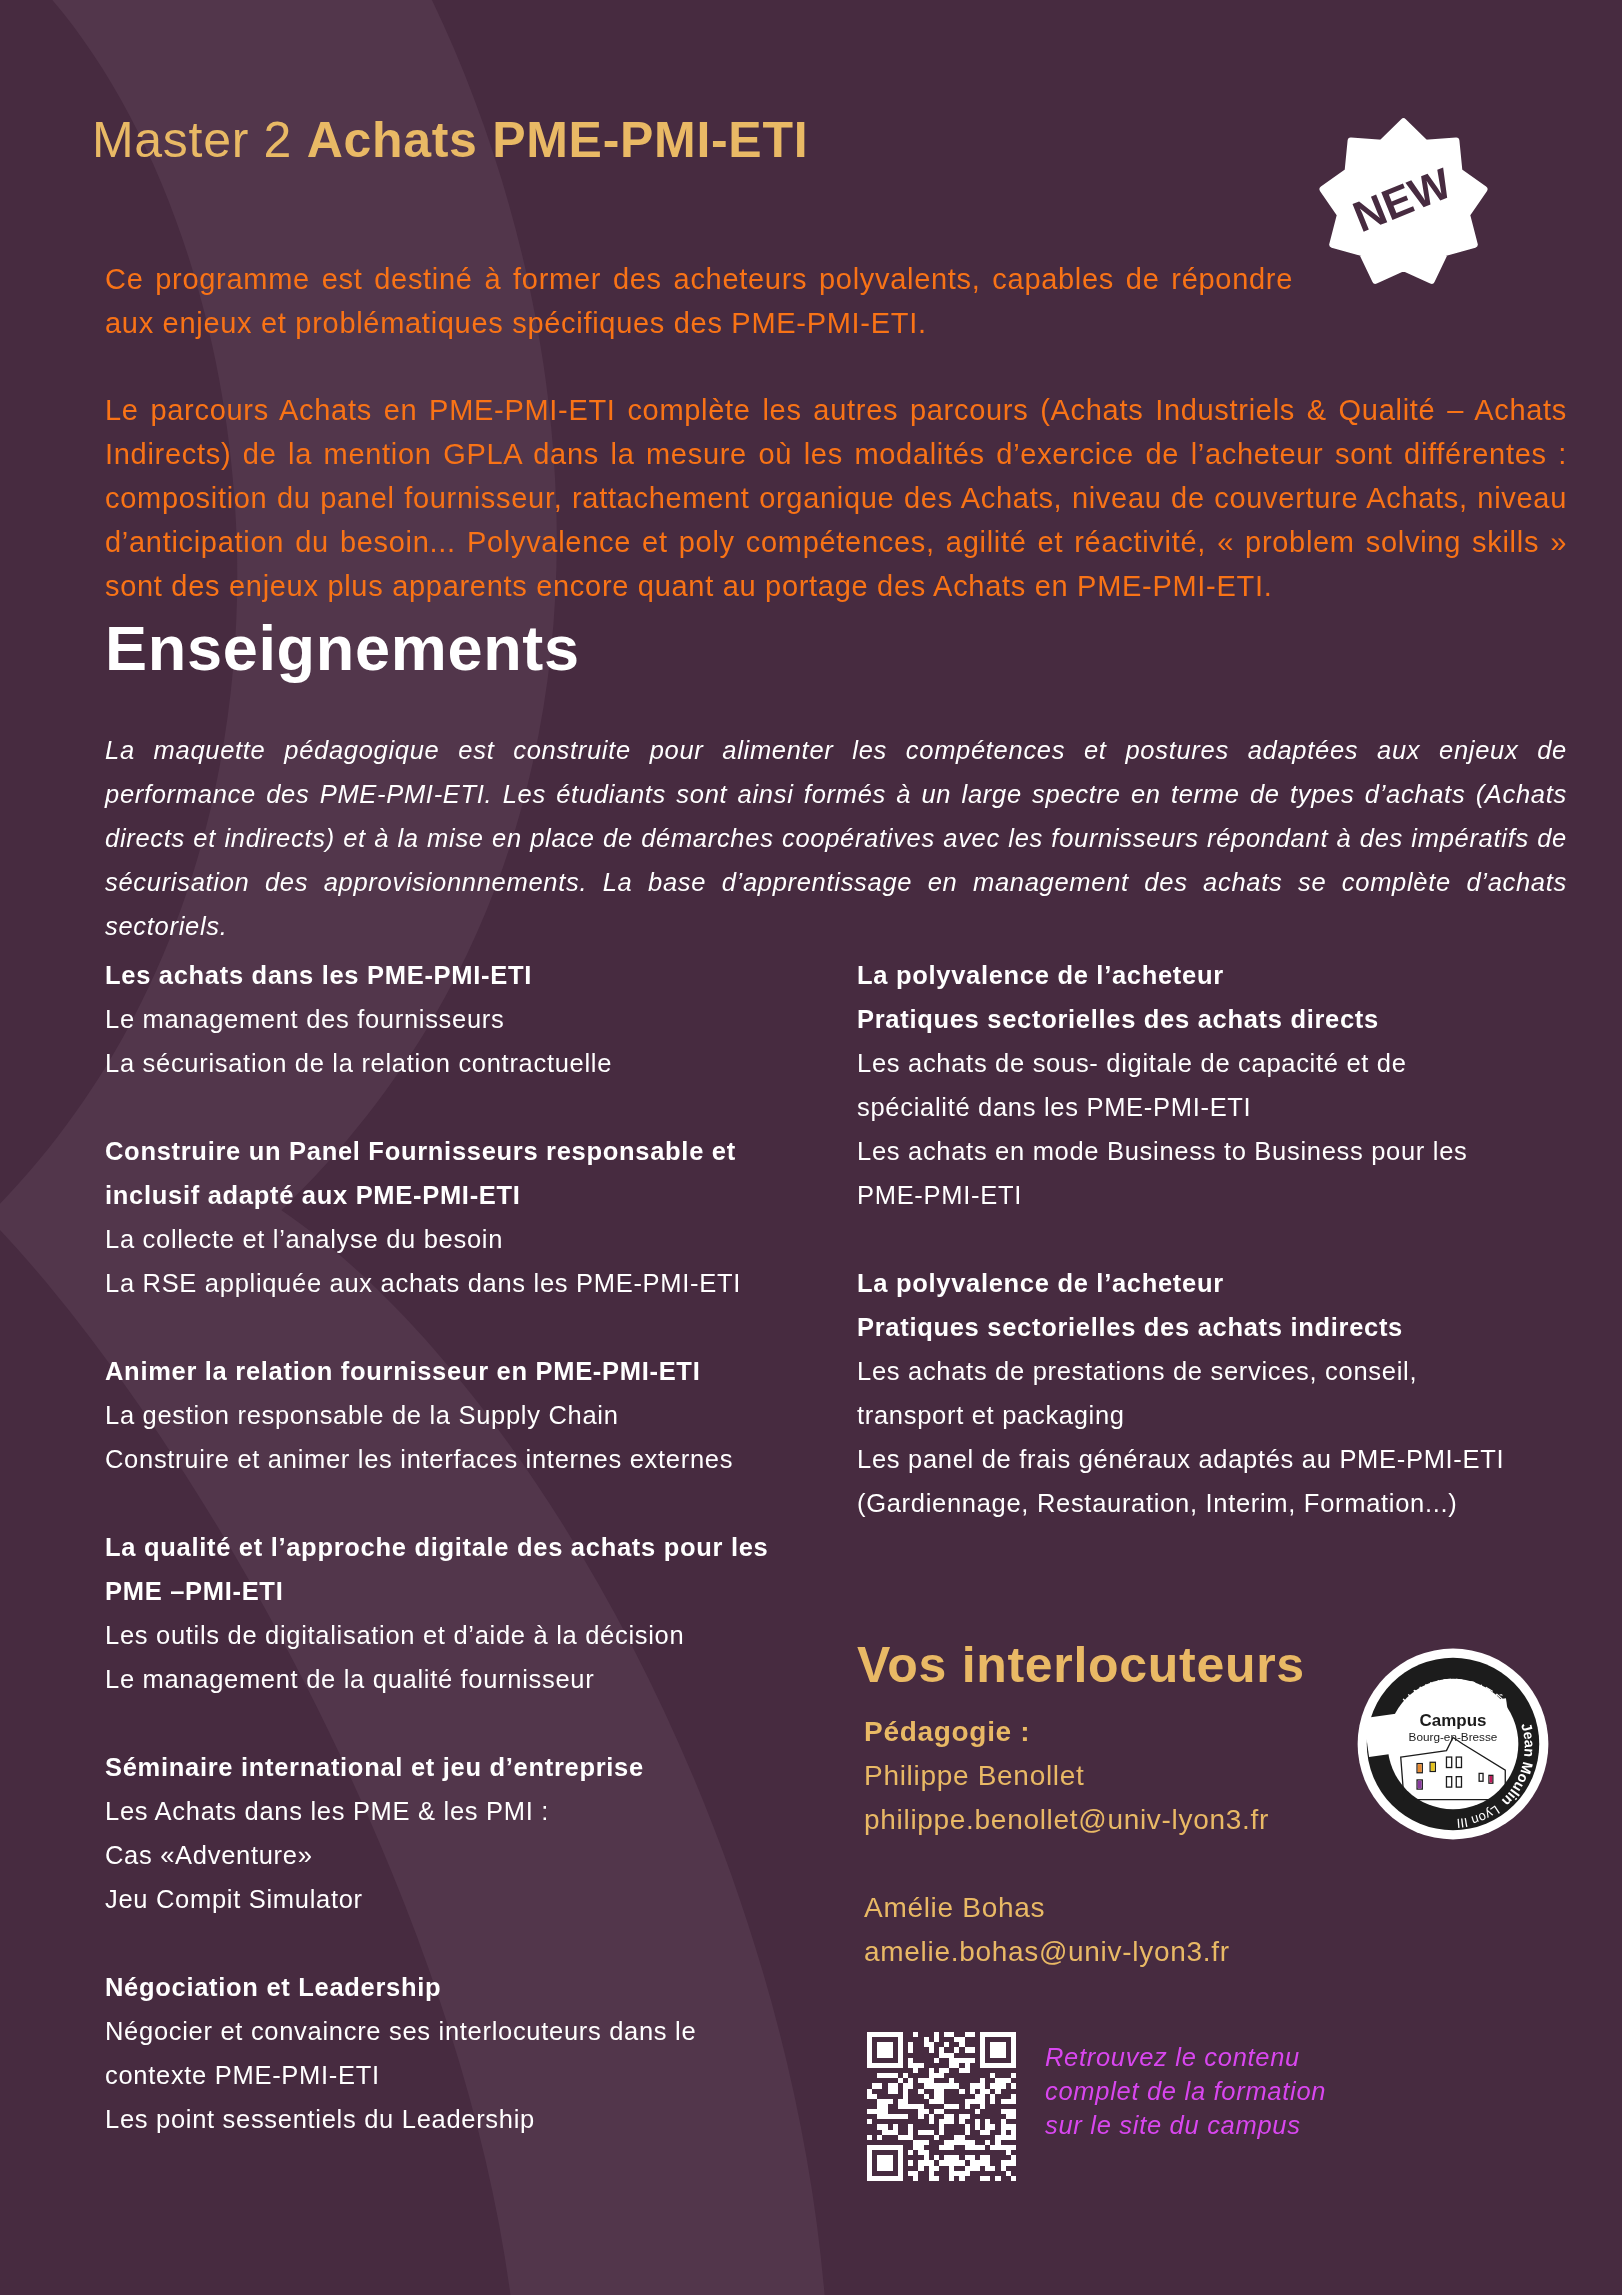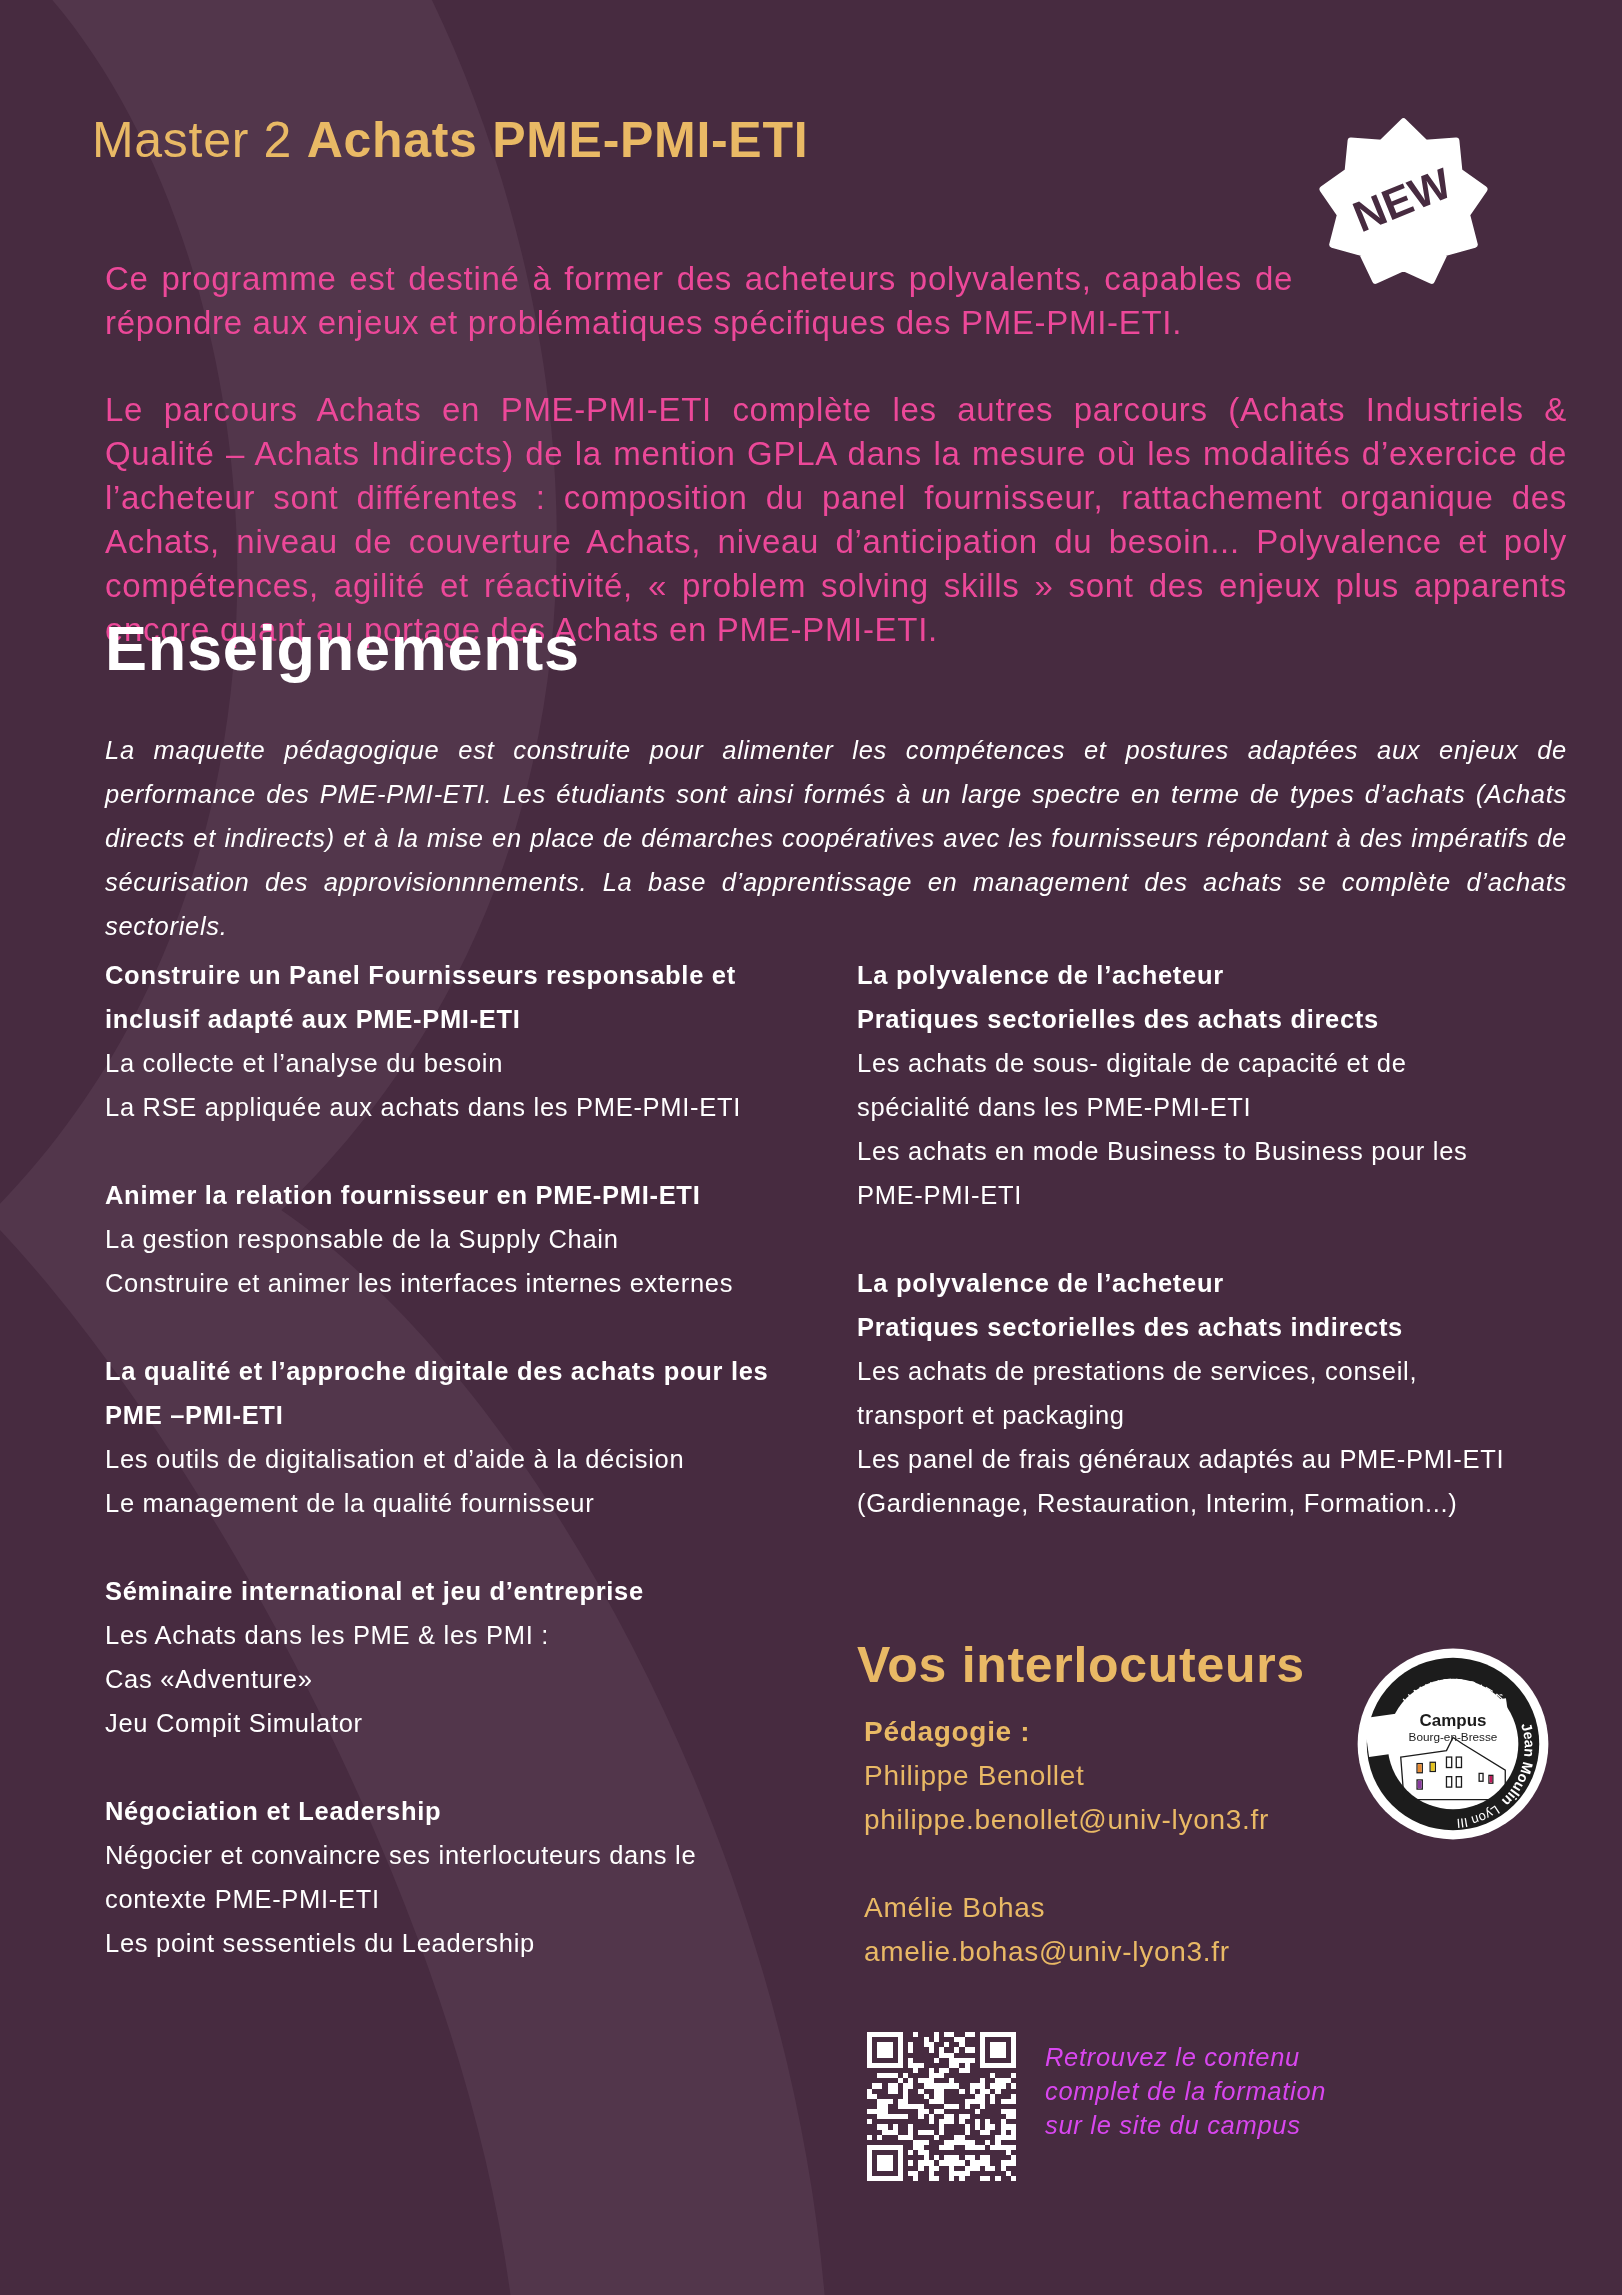--- a/index.html
+++ b/index.html
@@ -7,21 +7,21 @@
          font-family:"Liberation Sans", sans-serif; }
   .bg { position:absolute; left:0; top:0; width:1623px; height:2295px; z-index:0; }
   .page { position:absolute; left:0; top:0; width:1623px; height:2295px; z-index:1;border-radius:24px; }
 
   .title { position:absolute; left:92px; top:111px; font-size:50px; color:#e9b965; letter-spacing:0.7px; white-space:nowrap; }
   .title .light { font-weight:normal; }
   .title .bold { font-weight:bold; }
 
   .badge { position:absolute; left:1315px; top:115px; width:177px; height:177px; }
 
-  .intro { position:absolute; left:105px; width:1462px; font-size:33px; line-height:44px; color:#ec4899; text-align:justify; letter-spacing:0.7px;margin-top:44px; }
+  .intro { position:absolute; left:105px; width:1462px; font-size:29px; line-height:44px; color:#f97316; text-align:justify; letter-spacing:0.7px;margin-top:44px; }
   .intro1 { top:213px; width:1188px; }
   .intro2 { top:344px; }
 
   .h2 { position:absolute; left:105px; top:612px; font-size:63px; font-weight:bold; color:#fff; letter-spacing:0.7px; }
   .lead { position:absolute; left:105px; top:702px; width:1462px; font-size:25.5px; line-height:44px; color:#fff; font-style:italic; text-align:justify; letter-spacing:0.7px; }
 
   .col { position:absolute; width:720px; font-size:25.5px; line-height:44px; color:#fff; letter-spacing:0.7px; }
   .col-left { left:105px; top:953px; }
   .col-right { left:857px; top:953px; }
   .block { margin-bottom:44px; }
@@ -57,20 +57,25 @@
     <text x="135" y="152" text-anchor="middle" transform="rotate(-22 135 135)" font-family="Liberation Sans, sans-serif" font-weight="bold" font-size="66" fill="#472b40">NEW</text>
   </svg>
 
   <p class="intro intro1">Ce programme est destiné à former des acheteurs polyvalents, capables de répondre aux enjeux et problématiques spécifiques des PME-PMI-ETI.</p>
   <p class="intro intro2">Le parcours Achats en PME-PMI-ETI complète les autres parcours (Achats Industriels &amp; Qualité – Achats Indirects) de la mention GPLA dans la mesure où les modalités d’exercice de l’acheteur sont différentes : composition du panel fournisseur, rattachement organique des Achats, niveau de couverture Achats, niveau d’anticipation du besoin... Polyvalence et poly compétences, agilité et réactivité, « problem solving skills » sont des enjeux plus apparents encore quant au portage des Achats en PME-PMI-ETI.</p>
 
   <div class="h2">Enseignements</div>
   <p class="lead">La maquette pédagogique est construite pour alimenter les compétences et postures adaptées aux enjeux de performance des PME-PMI-ETI. Les étudiants sont ainsi formés à un large spectre en terme de types d’achats (Achats directs et indirects) et à la mise en place de démarches coopératives avec les fournisseurs répondant à des impératifs de sécurisation des approvisionnnements. La base d’apprentissage en management des achats se complète d’achats sectoriels.</p>
 
   <div class="col col-left">
+    <div class="block">
+      <div class="bh">Les achats dans les PME-PMI-ETI</div>
+      <div class="bl">Le management des fournisseurs</div>
+      <div class="bl">La sécurisation de la relation contractuelle</div>
+    </div>
     <div class="block">
       <div class="bh" style="width:681px">Construire un Panel Fournisseurs responsable et inclusif adapté aux PME-PMI-ETI</div>
       <div class="bl">La collecte et l’analyse du besoin</div>
       <div class="bl">La RSE appliquée aux achats dans les PME-PMI-ETI</div>
     </div>
     <div class="block">
       <div class="bh">Animer la relation fournisseur en PME-PMI-ETI</div>
       <div class="bl">La gestion responsable de la Supply Chain</div>
       <div class="bl" style="width:654px">Construire et animer les interfaces internes externes</div>
     </div>

